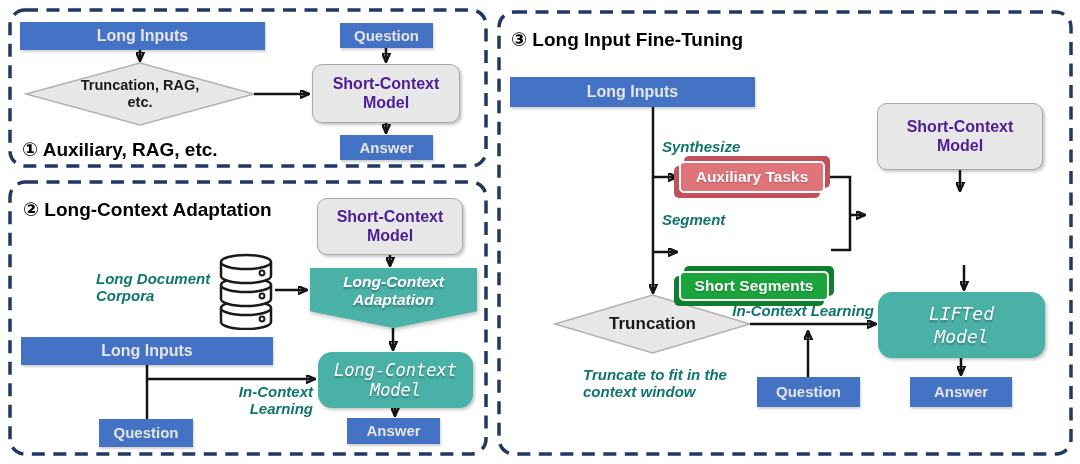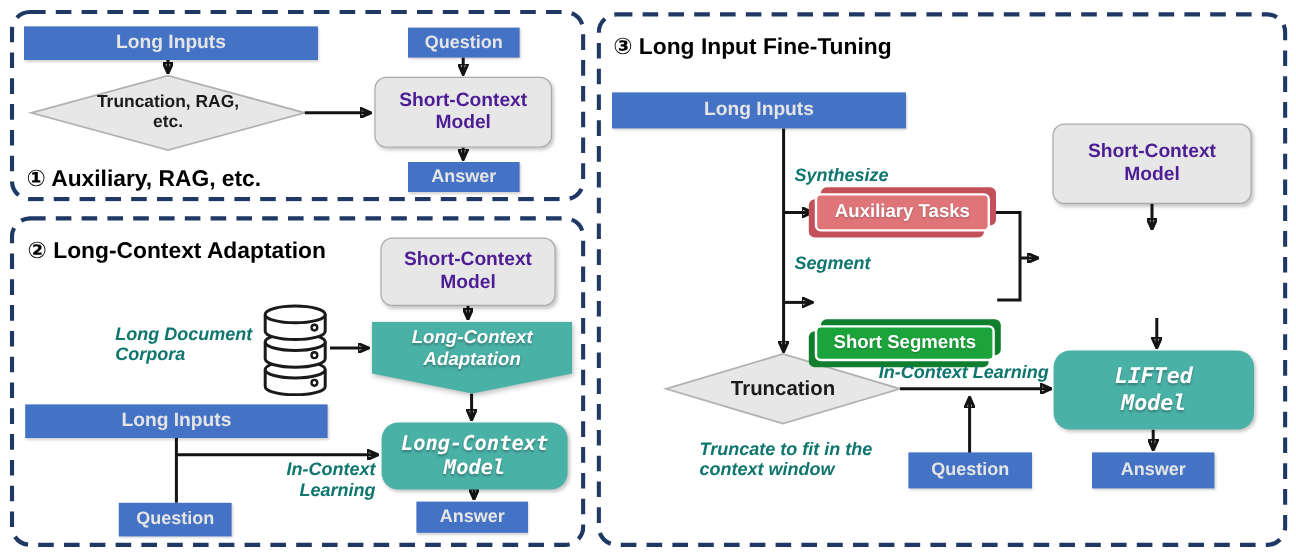--- a/index.html
+++ b/index.html
@@ -7,21 +7,21 @@
   .panel{position:absolute;}
   svg.wire{position:absolute;left:0;top:0;z-index:1;}
   .wire path, .wire line{stroke:#141414;stroke-width:2.5;fill:none;}
   .wire .pborder{fill:none;stroke:var(--navy,#1F3864);stroke-width:3.5;stroke-dasharray:13 8.5;}
   .wire .diamond{fill:var(--gray_fill,#E8E7E7);stroke:#b3b1b1;stroke-width:1.5;}
   .node{position:absolute;z-index:2;display:flex;align-items:center;justify-content:center;text-align:center;box-sizing:border-box;line-height:1.18;}
   .pre{white-space:pre-line;}
   .blue{background:var(--blue,#4472C4);color:#e5e5e5;font-weight:bold;font-size:15px;box-shadow:1px 1.5px 2px rgba(0,0,0,.18);}
   .bar{font-size:16px;}
   .gray{background:var(--gray_fill,#E8E7E7);border:1.6px solid var(--gray_border,#A9A9A9);border-radius:10px;color:#4c1d95;font-weight:bold;font-size:16px;box-shadow:1.5px 2px 3px rgba(0,0,0,.22);}
-  .teal{background:var(--teal,#4AB1A7);color:#fff;border-radius:14px;font-family:"DejaVu Sans Mono",monospace;font-weight:bold;font-style:italic;box-shadow:1.5px 2px 3px rgba(0,0,0,.22);text-shadow:0 1.5px 2px rgba(0,0,0,.3);}
+  .teal{background:var(--teal,#4AB1A7);color:#fff;border-radius:14px;font-family:"DejaVu Sans Mono",monospace;font-weight:normal;font-style:italic;box-shadow:1.5px 2px 3px rgba(0,0,0,.22);text-shadow:0 1.5px 2px rgba(0,0,0,.3);}
   .pent-wrap{position:absolute;z-index:2;filter:drop-shadow(1.5px 2px 2px rgba(0,0,0,.25));}
   .pent{width:100%;height:100%;background:var(--teal,#4AB1A7);color:#fff;font-weight:bold;font-style:italic;display:flex;align-items:center;justify-content:center;text-align:center;text-shadow:0 1.5px 2px rgba(0,0,0,.3);line-height:1.18;box-sizing:border-box;}
   .stack{border:2px solid #fff;border-radius:5px;color:#fff;font-weight:bold;font-size:15.5px;text-shadow:0 1px 1.5px rgba(0,0,0,.25);}
   .red{background:var(--red,#DF7479);box-shadow:-5px 5px 0 var(--red_dark,#C24F56),5px -5px 0 var(--red_dark,#C24F56);text-align:center;}
   .green{background:var(--green,#1CA43C);box-shadow:-5px 5px 0 var(--green_dark,#0F7F2E),5px -5px 0 var(--green_dark,#0F7F2E);}
   .dtext{background:none;color:#1a1a1a;font-weight:bold;font-size:14.5px;}
   .lbl{position:absolute;z-index:2;font-weight:bold;font-style:italic;font-size:15px;color:#0f766e;line-height:1.15;}
   .title{position:absolute;z-index:2;font-weight:bold;font-size:19px;color:#000;white-space:nowrap;}
   .mono-it{font-family:"DejaVu Sans Mono",monospace;}
   .dbsvg{stroke:#1a1a1a;stroke-width:2.5;fill:#fff;}

